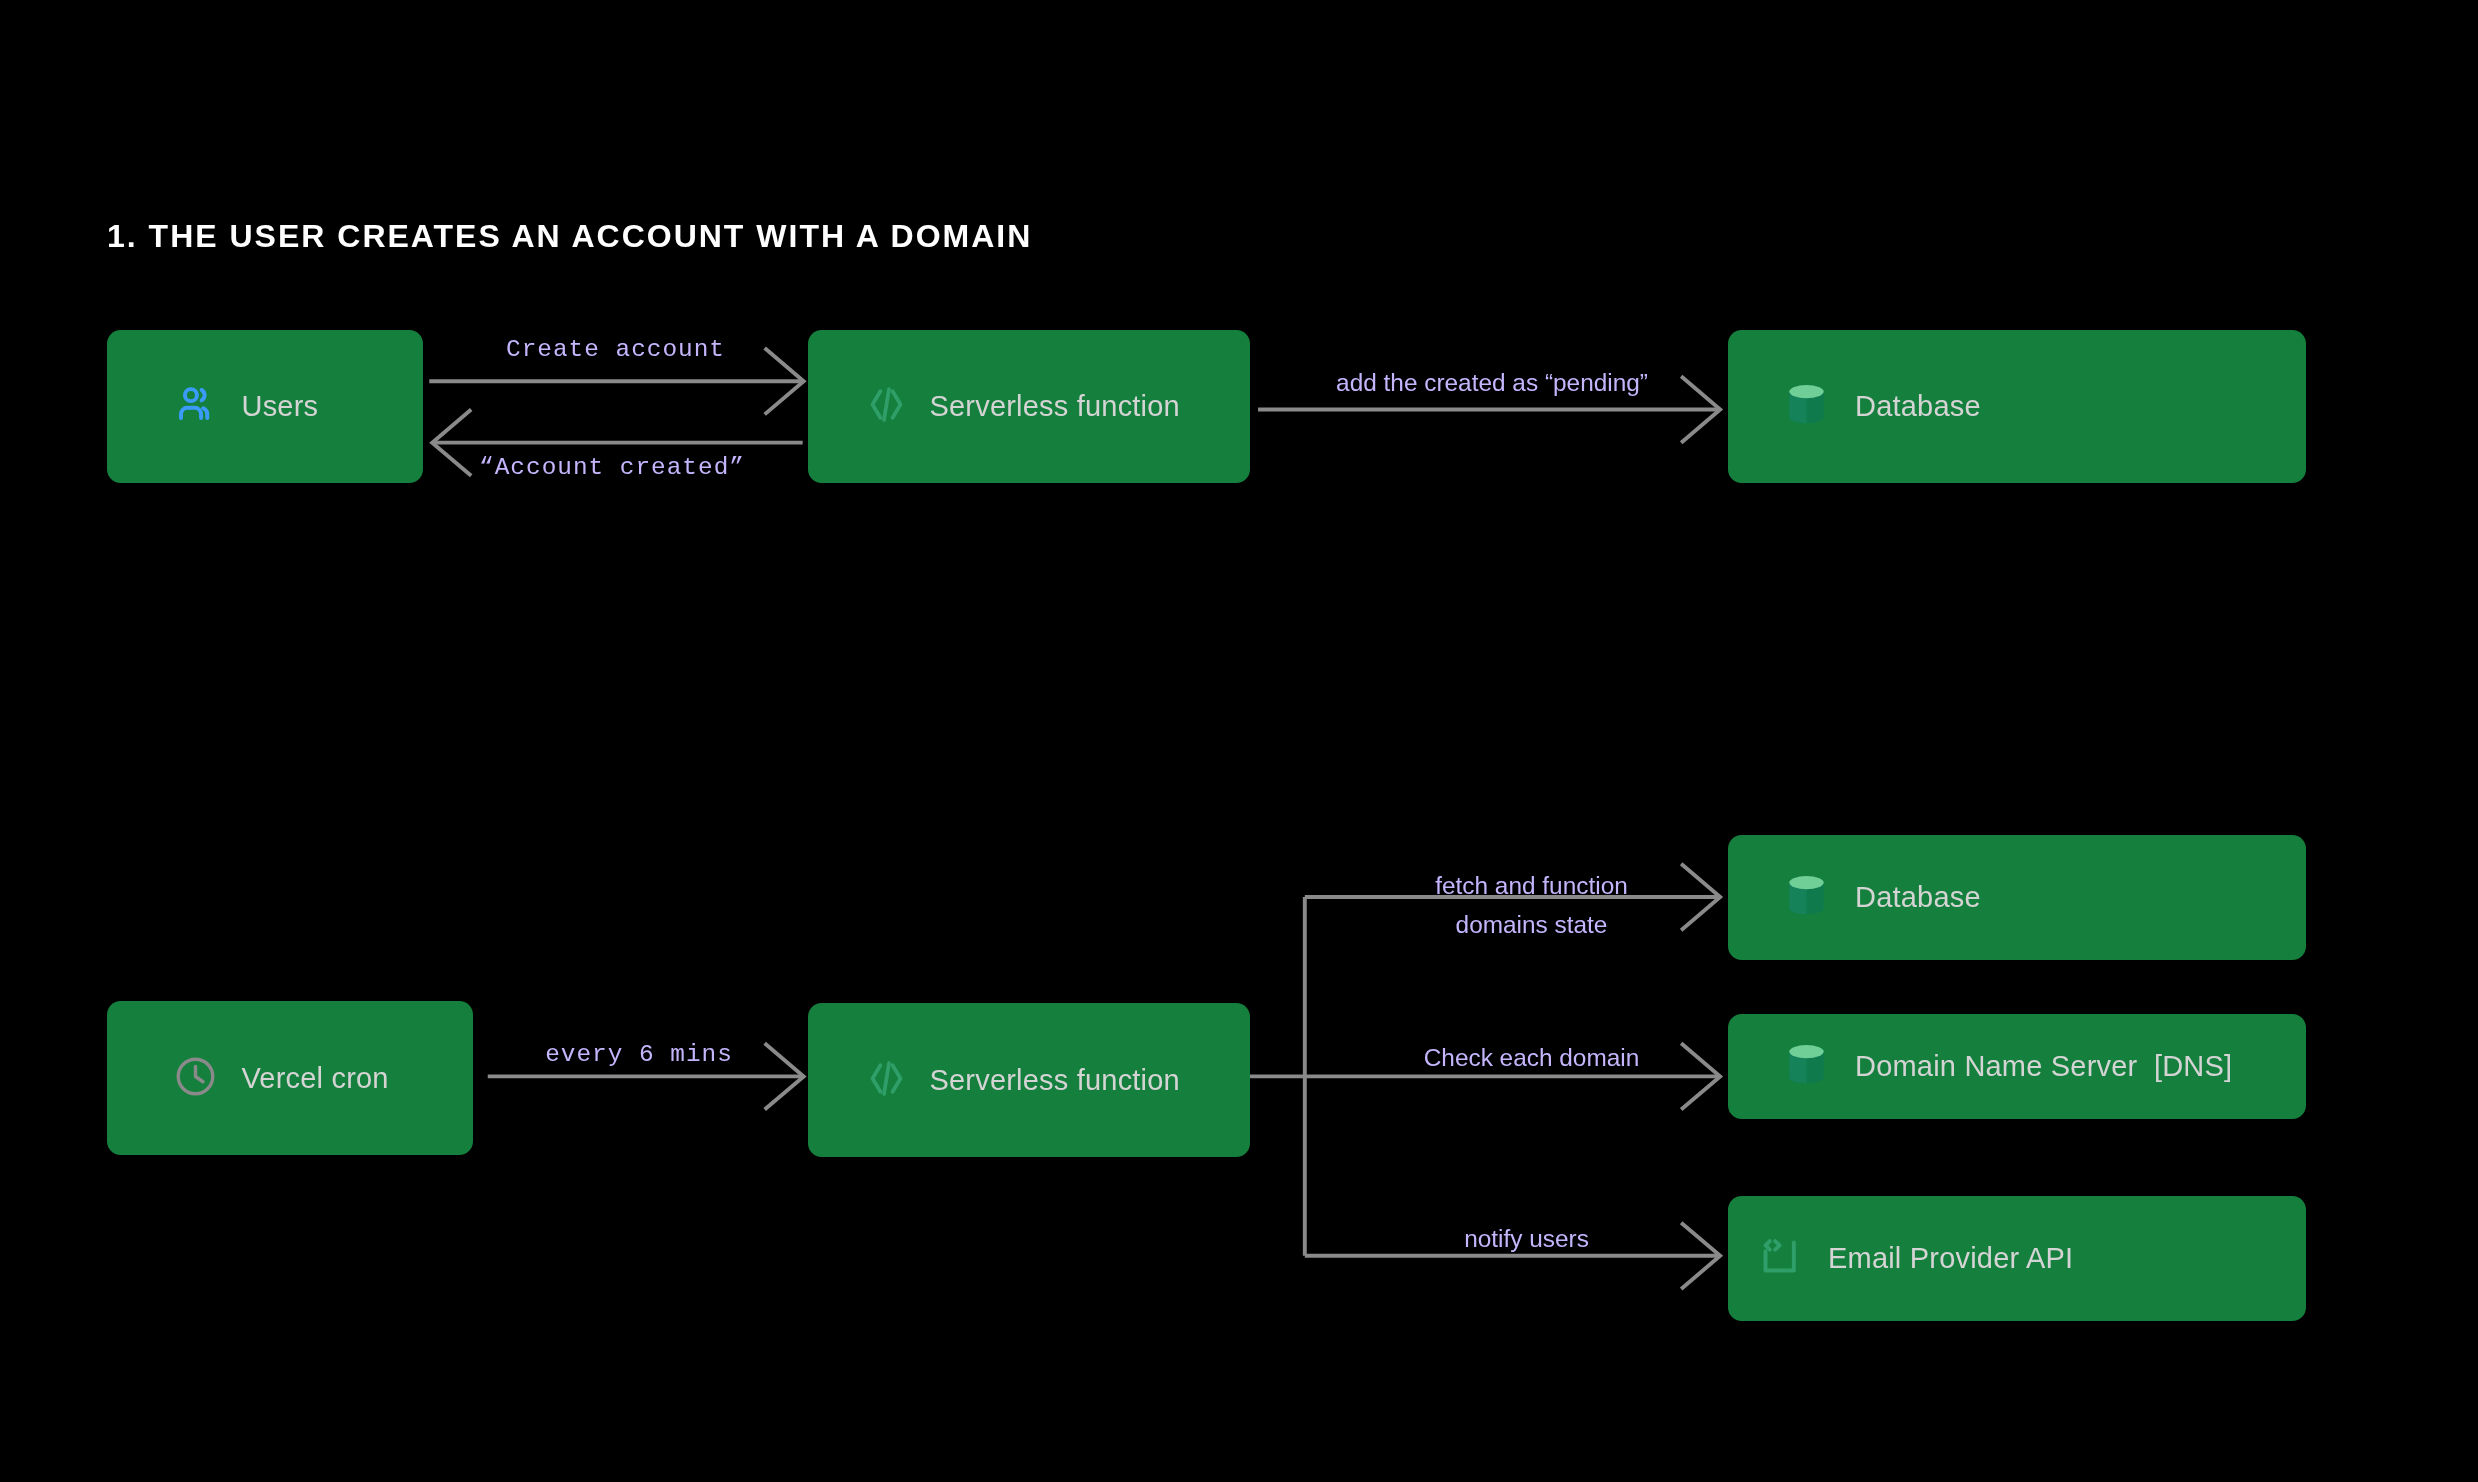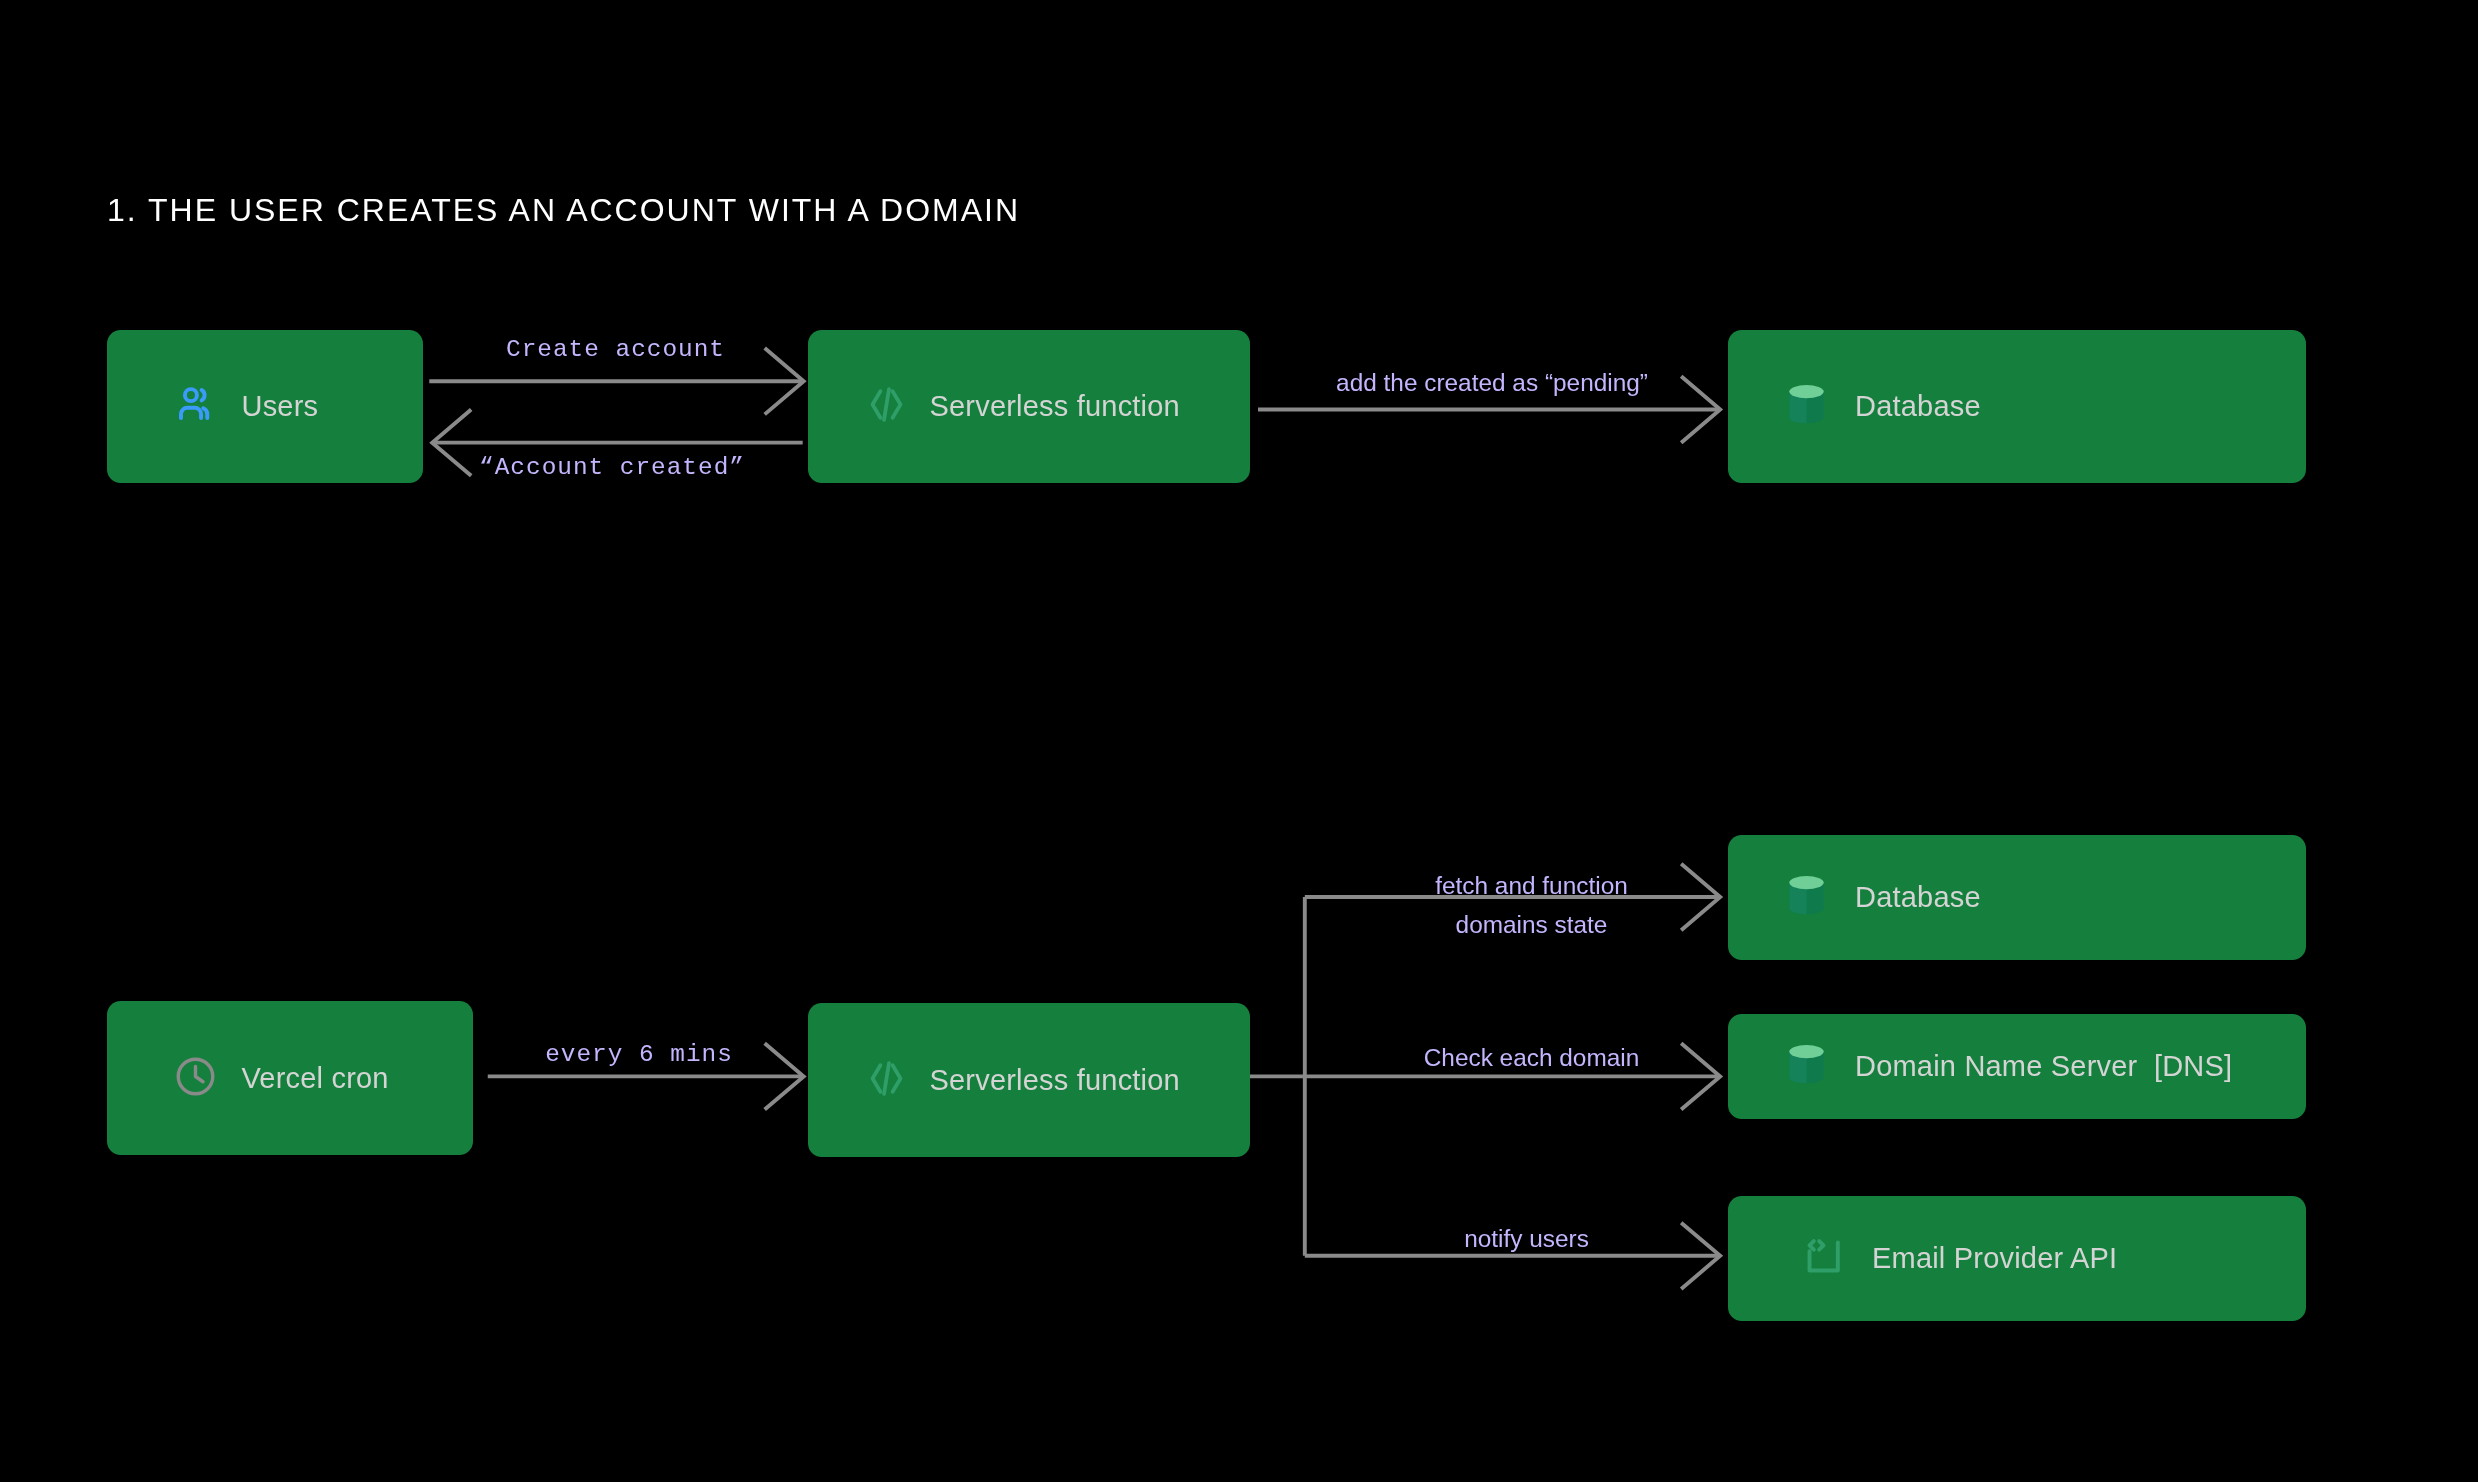--- a/index.html
+++ b/index.html
@@ -21,24 +21,25 @@
     width: 2478px;
     height: 1482px;
   }
 
   
   .section-title {
     position: absolute;
     color: #ffffff;
     font-family: "Liberation Sans", sans-serif;
     font-size: 32px;
-    font-weight: 400;
+    font-weight: 700;
     letter-spacing: 2px;
     white-space: nowrap;
     text-transform: uppercase;
+    margin-top: 26px;
   }
   #title-1 { left: 107px; top: 192px; }
   #title-2 { left: 107px; top: 733px; }
 
   
   .node {
     position: absolute;
     background: #15803d;
     border-radius: 13.7px;
     display: flex;
@@ -69,21 +70,21 @@
 
   
   #node-cron           { left: 107px;  top: 1001px; width: 366px; height: 154px; padding-left: 66px; }
   #node-cron .node-label { margin-left: 23.4px; }
   #node-serverless-2   { left: 808px;  top: 1003px; width: 442px; height: 154px; padding-left: 57px; }
   #node-serverless-2 .node-label { margin-left: 21.5px; }
   #node-database-2     { left: 1728px; top: 835px;  width: 578px; height: 125px; padding-left: 57px; }
   #node-database-2 .node-label { margin-left: 27px; }
   #node-dns            { left: 1728px; top: 1014px; width: 578px; height: 105px; padding-left: 57px; }
   #node-dns .node-label { margin-left: 27px; }
-  #node-email          { left: 1728px; top: 1196px; width: 578px; height: 125px; padding-left: 74px; }
+  #node-email          { left: 1728px; top: 1196px; width: 578px; height: 125px; padding-left: 30px; }
   #node-email .node-label { margin-left: 27px; }
 
   
   .wires {
     position: absolute;
     left: 0; top: 0;
     width: 2478px;
     height: 1482px;
     pointer-events: none;
   }

